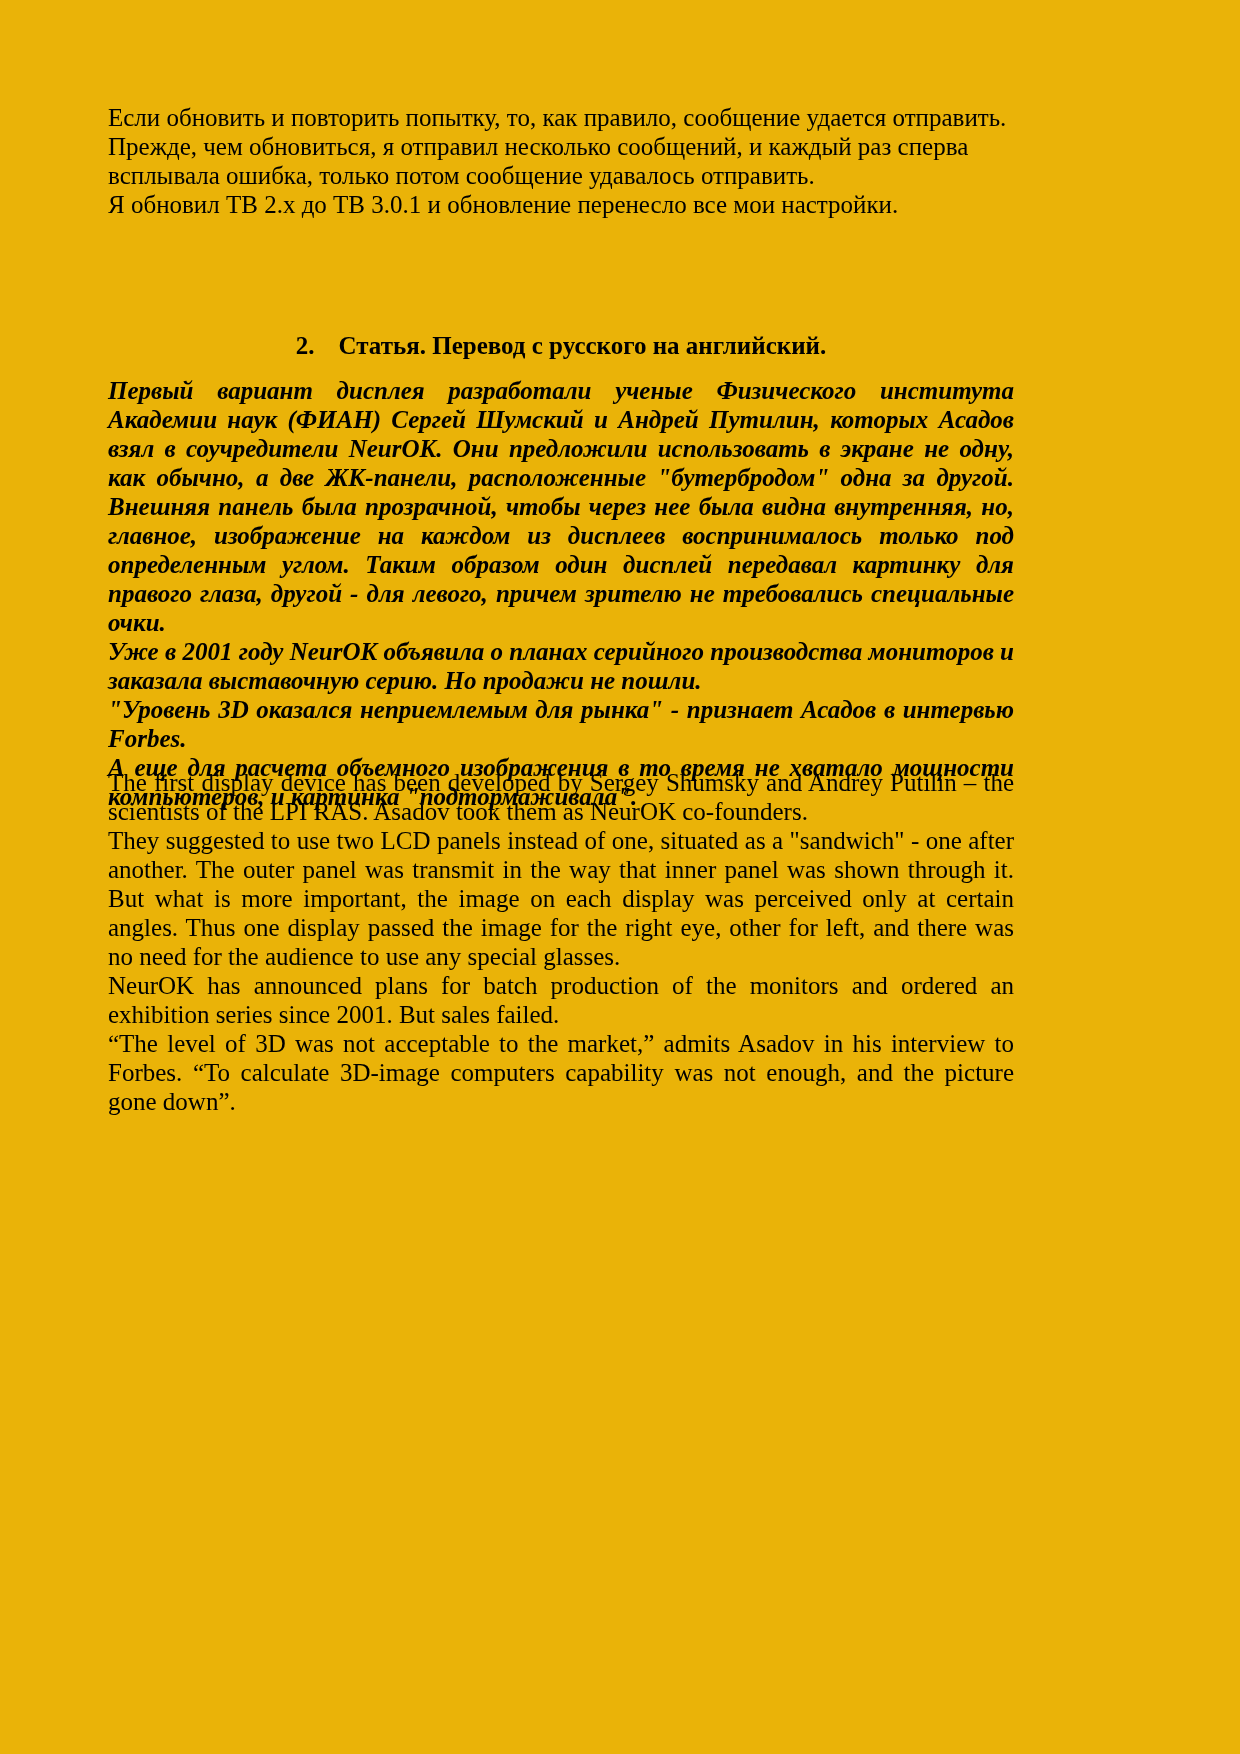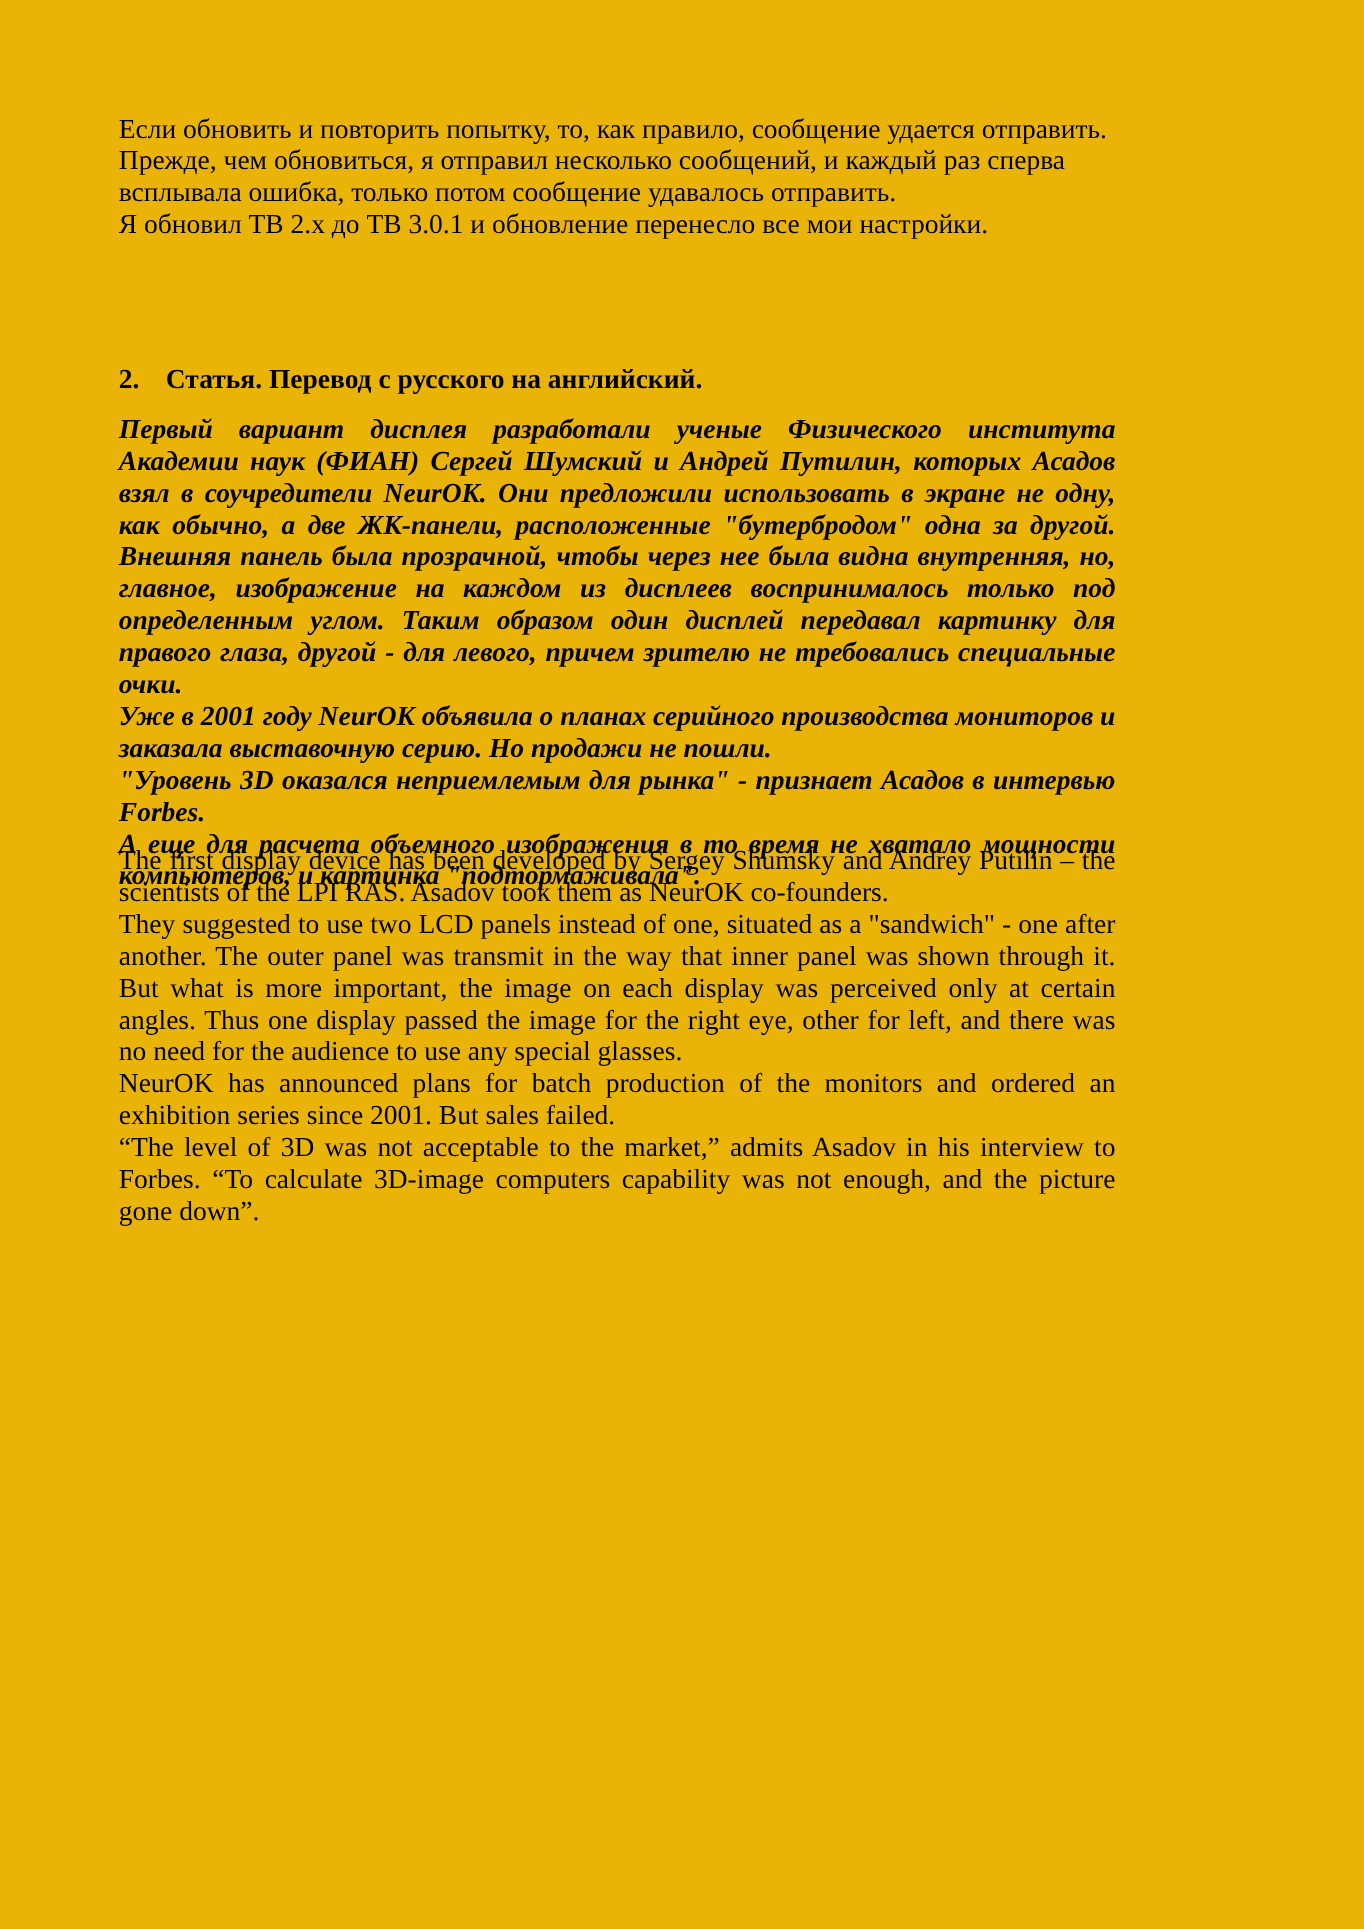--- a/index.html
+++ b/index.html
@@ -35,21 +35,21 @@
   }
   .heading {
     position: absolute;
     left: 108px;
     width: 906px;
     top: 331px;
     margin: 0;
     font-size: 25px;
     line-height: 29px;
     font-weight: bold;
-    text-align: left;
+    text-align: center;
     white-space: nowrap;
   }
   .heading-gap {
     display: inline-block;
     width: 24px;
   }
   .russian-article {
     top: 376px;
     font-style: italic;
     text-align: justify;

